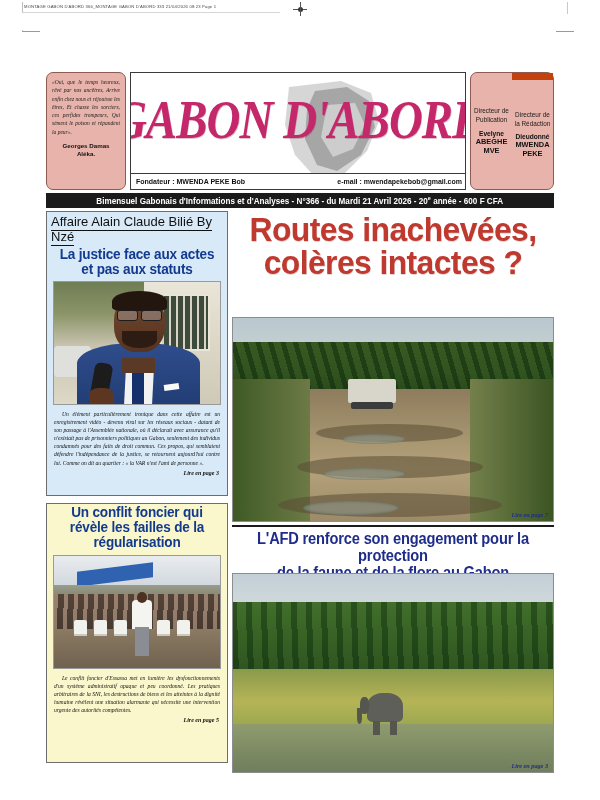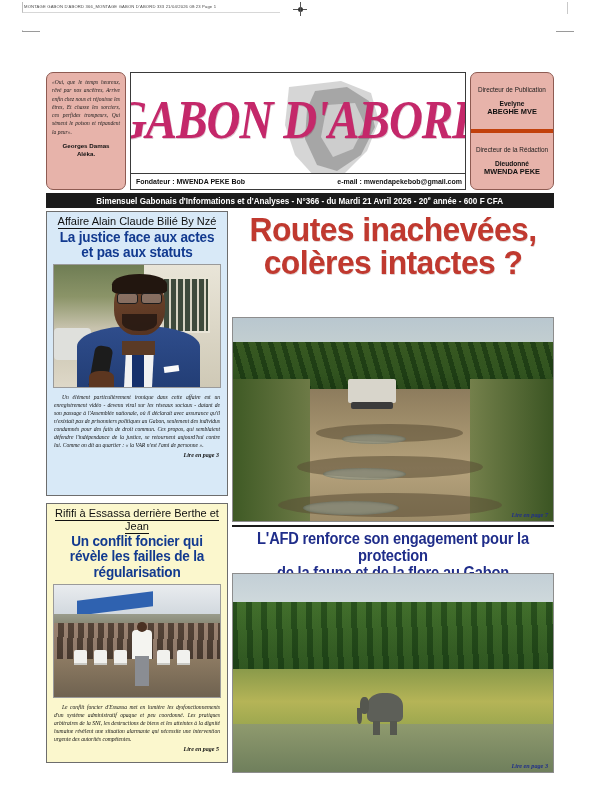--- a/index.html
+++ b/index.html
@@ -74,27 +74,27 @@
   .masthead-foot {
     position: absolute; left: 0; bottom: 0; width: 336px; height: 16px;
     border-top: 1px solid #3a3a3a; background: #fff;
     display: flex; align-items: center; justify-content: space-between;
     padding: 0 5px; font-size: 7px; font-weight: bold; color: #111;
   }
 
   .staff-box {
     position: absolute; left: 470px; top: 72px; width: 84px; height: 118px;
     background: #e7b3aa; border: 1px solid #8e5b52; border-radius: 7px;
-    display: flex; flex-direction: column;
+    display: flex; 
   }
   .staff-half {
     flex: 1; display: flex; flex-direction: column; align-items: center;
     justify-content: center; text-align: center; padding: 2px;
   }
-  .staff-half + .staff-half { border-top: 4px solid #c2410c; justify-content: center; }
+  .staff-half + .staff-half { border-top: 7px solid #c2410c; justify-content: center; }
   .staff-role { font-size: 6.4px; color: #1c1c1c; line-height: 1.35; }
   .staff-name-first { margin-top: 5px; font-size: 6.6px; font-weight: bold; color: #111; }
   .staff-name-last { font-size: 7.4px; font-weight: bold; color: #111; }
 
   
   .sub-banner {
     position: absolute; left: 46px; top: 193px; width: 508px; height: 15px;
     background: #1b1b1b; display: flex; align-items: center; justify-content: center;
   }
   .sub-banner .txt {
@@ -107,21 +107,21 @@
   .col-left { position: absolute; left: 46px; top: 211px; width: 182px; height: 552px; }
 
   .story-card {
     position: absolute; left: 0; width: 182px;
     border: 1px solid #6d6d6d; overflow: hidden;
   }
   .card-a { top: 0; height: 285px; background: #d8e9f7; }
   .card-b { top: 292px; height: 260px; background: #fbf7cd; }
 
   .kicker {
-    text-align: center; font-size: 11px; color: #111; font-weight: normal;
+    font-size: 13px; color: #111; font-weight: normal;
     padding: 3px 4px 1px 4px; line-height: 1.15;
   }
   .kicker span { border-bottom: 1px solid #111; padding-bottom: 1px; }
 
   .head-blue {
     text-align: center; color: #123a8f; font-weight: bold;
     font-size: 14.6px; line-height: 1.04; padding: 1px 4px 4px 4px;
     transform: scaleX(0.93); letter-spacing: -0.2px;
   }
 
@@ -368,23 +368,20 @@
           <div class="p-glass"></div>
           <div class="p-mic"></div>
           <div class="p-hand"></div>
         </div>
       </div>
       <div class="body-text">Un élément particulièrement ironique dans cette affaire est un enregistrement vidéo - devenu viral sur les réseaux sociaux - datant de son passage à l'Assemblée nationale, où il déclarait avec assurance qu'il n'existait pas de prisonniers politiques au Gabon, seulement des individus condamnés pour des faits de droit commun. Ces propos, qui semblaient défendre l'indépendance de la justice, se retournent aujourd'hui contre lui. Comme on dit au quartier : « la VAR n'est l'ami de personne ».</div>
       <div class="read-more">Lire en page 3</div>
     </div>
 
     <div class="story-card card-b">
-      <div class="kicker">
-        <span>Rififi à Essassa derrière Berthe et Jean</span>
-      </div>
       <div class="head-blue">
         <div>Un conflit foncier qui</div>
         <div>révèle les failles de la</div>
         <div>régularisation</div>
       </div>
       <div class="photo" style="margin:0 6px;height:114px;">
         <div class="scene">
           <div class="c-tent"></div>
           <div class="c-hill"></div>
           <div class="c-crowd"></div>

